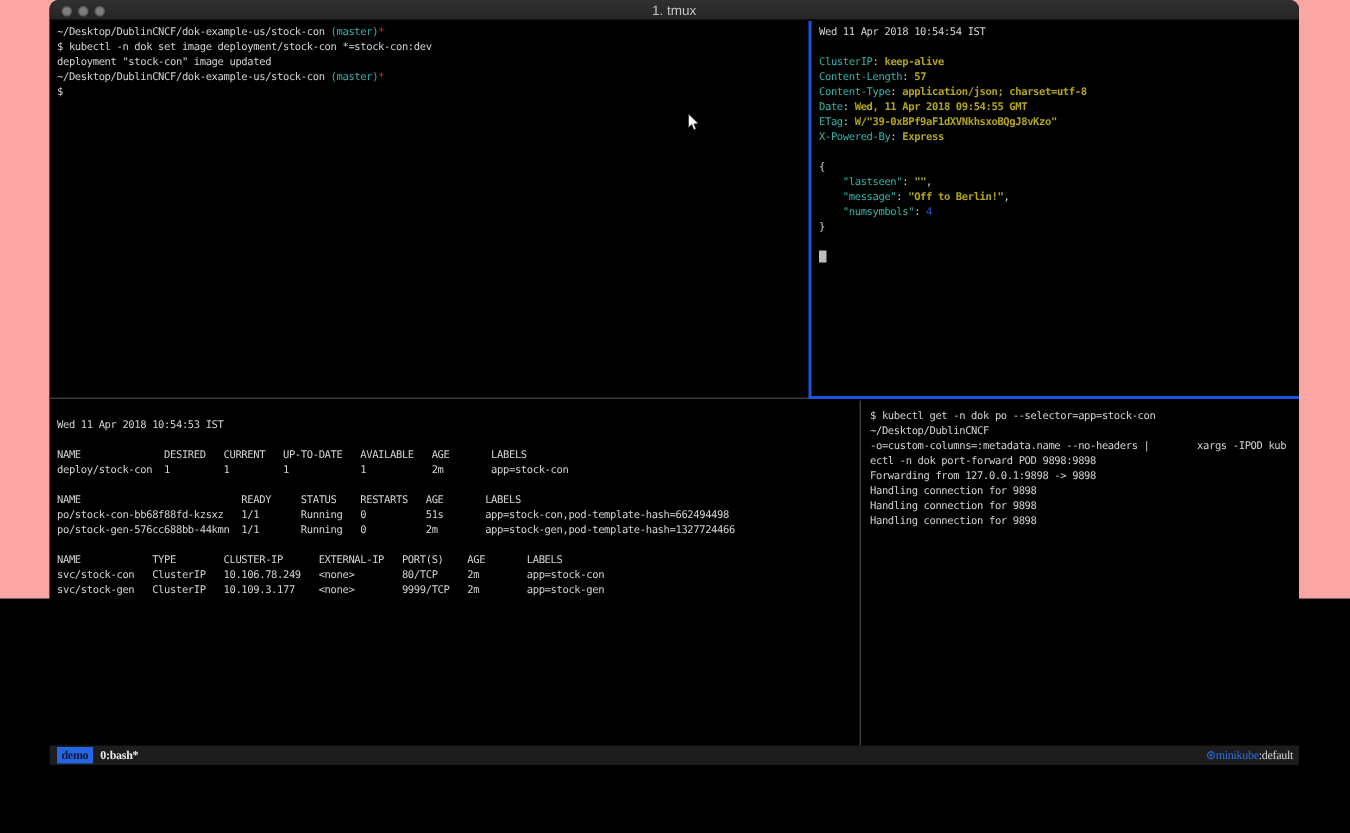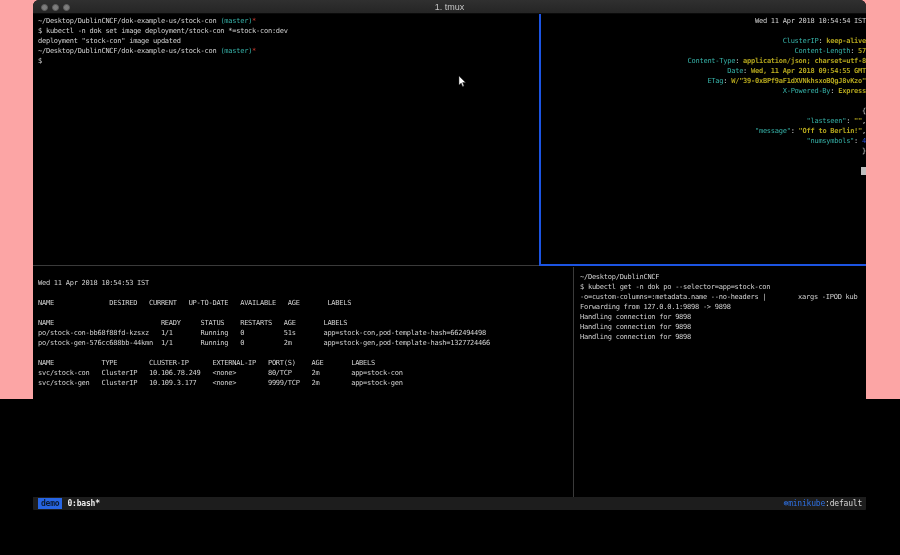--- a/index.html
+++ b/index.html
@@ -16,21 +16,21 @@
   .light { width:7px; height:7px; border-radius:50%; background:#7d7d7d;
            border:0.5px solid #5e5e5e; }
   .wtitle { position:absolute; left:0; right:0; top:0; height:14px;
             text-align:center; font-family:"Liberation Sans", sans-serif;
             font-size:9px; line-height:14px; color:#c4c4c4; }
   
   .term { position:absolute; left:0; top:14px; width:833px; height:483px;
           background:#000; font-size:7px; letter-spacing:-0.25px; }
   .pane { position:absolute; overflow:hidden; }
   .pane-tl { left:0;   top:0;    width:506px; height:250px; padding:2px 0 4px 5px; }
-  .pane-tr { left:508px; top:0;  width:325px; height:250px; padding:2px 0 0 5px;text-align:right; }
+  .pane-tr { left:508px; top:0;  width:325px; height:250px; padding:2px 0 0 5px; }
   .pane-bl { left:0;   top:258px; width:540px; height:231px; padding:6px 0 4px 5px; }
   .pane-br { left:542px; top:252px; width:291px; height:231px; padding:6px 0 0 5px; }
   .tline { height:10px; line-height:10px; white-space:pre; }
   .c-def    { color:#d2d2d2; }
   .c-cyan   { color:#36b2a8; }
   .c-yellow { color:#b3a51d;font-weight:bold; }
   .c-blue   { color:#2b4fd4; }
   .c-red    { color:#cc3a30; }
   .block-cursor { display:inline-block; width:5px; height:8px; background:#bdbdbd;
                   vertical-align:middle; }
@@ -38,21 +38,21 @@
   .border { position:absolute; }
   .b-active   { background:#1c54e2; }
   .b-inactive { background:#3a3a3a; }
   .vb-blue { left:506px; top:0;     width:2px;   height:252px; }
   .hb-blue { left:506px; top:250px; width:327px; height:2px; }
   .hb-gray { left:0;     top:251px; width:506px; height:1px; }
   .vb-gray { left:540px; top:253px; width:1px;   height:230px; }
   
   .statusbar { position:absolute; left:0; top:497px; width:833px; height:13px;
                background:#1d1d1d; font-size:8px; line-height:13px;
-               letter-spacing:-0.2px; }
+               letter-spacing:-0.2px;font-family:Liberation Serif, serif; }
   .sb-left { position:absolute; left:5px; top:0; display:flex; align-items:center;
              height:13px; }
   .session-badge { background:#2765e3; color:#0b1b33; padding:0 3px; height:11px;
                    line-height:11px; font-weight:bold; }
   .window-name { color:#ececec; font-weight:bold; margin-left:5px; }
   .sb-right { position:absolute; right:4px; top:0; height:13px; line-height:13px; }
   .kube-icon { color:#2e6fe0; }
   .kube-ctx  { color:#2e6fe0; }
   .kube-ns   { color:#d6d6d6; }
   
@@ -96,33 +96,35 @@
           <div class="tline"><span class="c-def">    </span><span class="c-cyan">"message"</span><span class="c-def">: </span><span class="c-yellow">"Off to Berlin!"</span><span class="c-def">,</span></div>
           <div class="tline"><span class="c-def">    </span><span class="c-cyan">"numsymbols"</span><span class="c-def">: </span><span class="c-blue">4</span></div>
           <div class="tline"><span class="c-def">}</span></div>
           <div class="tline">&nbsp;</div>
           <div class="tline"><span class="block-cursor"></span></div>
         </div>
       <div class="pane pane-bl">
           <div class="tline"><span class="c-def">Wed 11 Apr 2018 10:54:53 IST</span></div>
           <div class="tline">&nbsp;</div>
           <div class="tline"><span class="c-def">NAME              DESIRED   CURRENT   UP-TO-DATE   AVAILABLE   AGE       LABELS</span></div>
+          <div class="tline"><span class="c-def">deploy/stock-con  1         1         1            1           2m        app=stock-con</span></div>
           <div class="tline">&nbsp;</div>
           <div class="tline"><span class="c-def">NAME                           READY     STATUS    RESTARTS   AGE       LABELS</span></div>
           <div class="tline"><span class="c-def">po/stock-con-bb68f88fd-kzsxz   1/1       Running   0          51s       app=stock-con,pod-template-hash=662494498</span></div>
           <div class="tline"><span class="c-def">po/stock-gen-576cc688bb-44kmn  1/1       Running   0          2m        app=stock-gen,pod-template-hash=1327724466</span></div>
           <div class="tline">&nbsp;</div>
           <div class="tline"><span class="c-def">NAME            TYPE        CLUSTER-IP      EXTERNAL-IP   PORT(S)    AGE       LABELS</span></div>
           <div class="tline"><span class="c-def">svc/stock-con   ClusterIP   10.106.78.249   &lt;none&gt;        80/TCP     2m        app=stock-con</span></div>
           <div class="tline"><span class="c-def">svc/stock-gen   ClusterIP   10.109.3.177    &lt;none&gt;        9999/TCP   2m        app=stock-gen</span></div>
         </div>
       <div class="pane pane-br">
+          <div class="tline"><span class="c-def">$ kubectl get -n dok po --selector=app=stock-con</span></div>
           <div class="tline"><span class="c-def">~/Desktop/DublinCNCF</span></div>
-          <div class="tline"><span class="c-def">$ kubectl get -n dok po --selector=app=stock-con</span></div>
           <div class="tline"><span class="c-def">-o=custom-columns=:metadata.name --no-headers |        xargs -IPOD kub</span></div>
+          <div class="tline"><span class="c-def">ectl -n dok port-forward POD 9898:9898</span></div>
           <div class="tline"><span class="c-def">Forwarding from 127.0.0.1:9898 -&gt; 9898</span></div>
           <div class="tline"><span class="c-def">Handling connection for 9898</span></div>
           <div class="tline"><span class="c-def">Handling connection for 9898</span></div>
           <div class="tline"><span class="c-def">Handling connection for 9898</span></div>
         </div>
 
       <div class="border b-active vb-blue"></div>
       <div class="border b-active hb-blue"></div>
       <div class="border b-inactive hb-gray"></div>
       <div class="border b-inactive vb-gray"></div>

